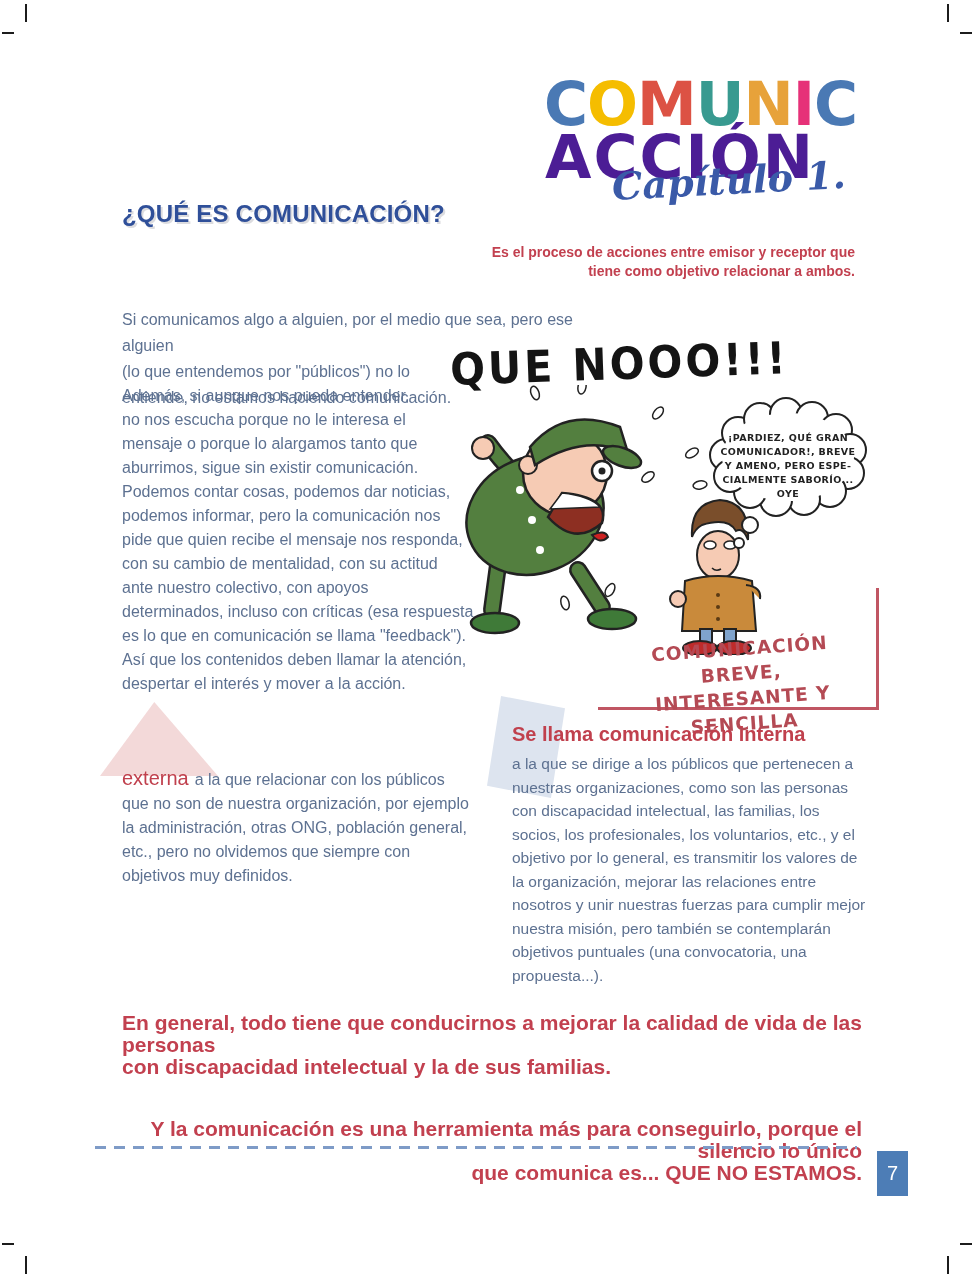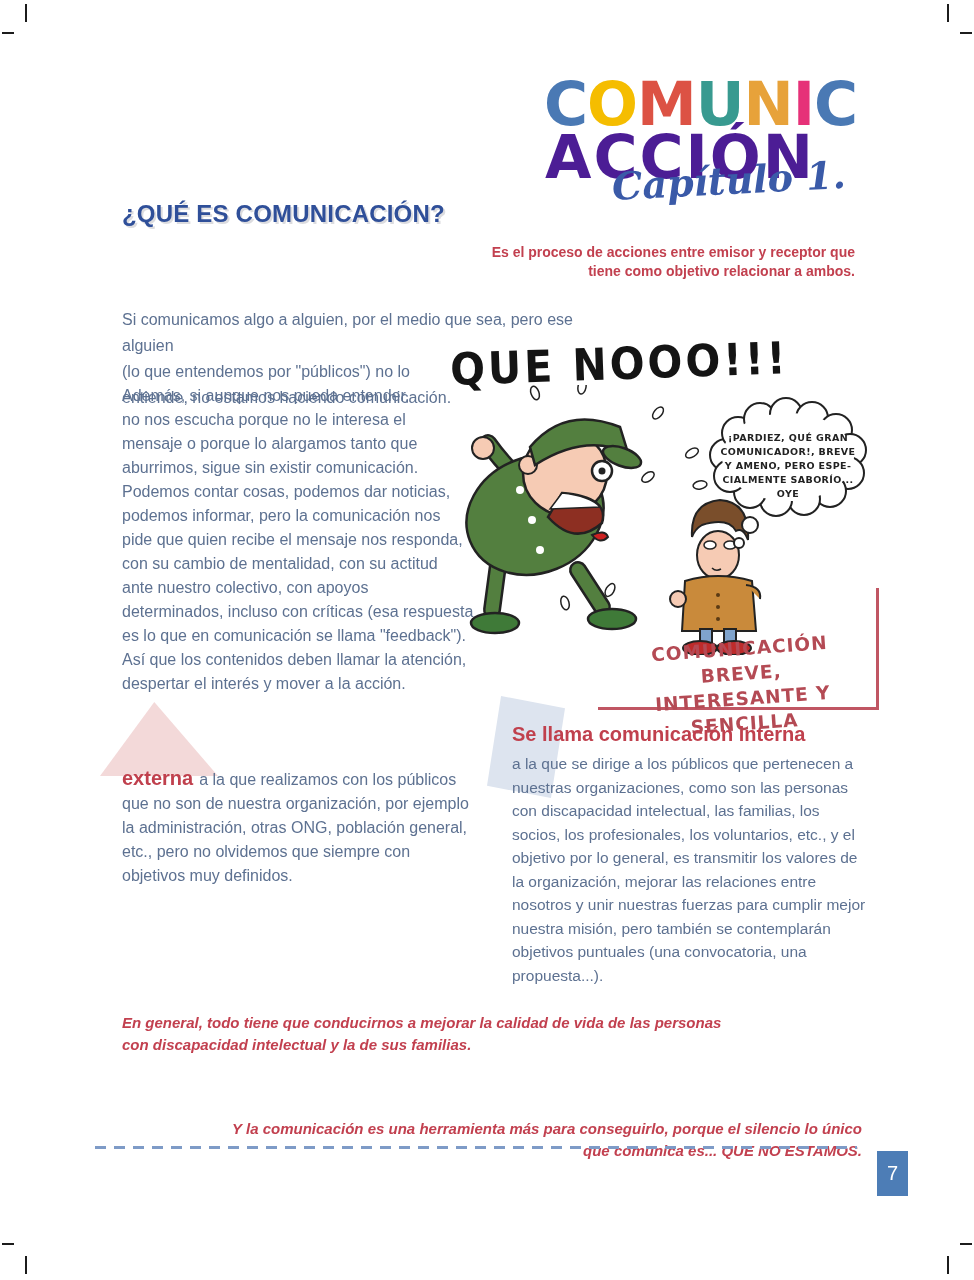--- a/index.html
+++ b/index.html
@@ -38,26 +38,26 @@
              border-right:3px solid #c05663;border-bottom:3px solid #c05663;}
 
   .tri{left:100px;top:702px;width:118px;height:74px;background:#f3d9d9;
        clip-path:polygon(46% 0,0 100%,100% 100%);}
   .quad{left:487px;top:696px;width:78px;height:102px;background:#dde4ef;
         clip-path:polygon(18% 0,100% 12%,82% 100%,0 88%);}
 
   .sub-h{color:#c0404d;font-weight:bold;font-size:20px;line-height:24px;white-space:nowrap;}
   .ext-h{left:122px;top:738px;}
   .ext-body{left:122px;top:766px;width:350px;line-height:24px;}
-  .ext-em{color:#c0404d;font-weight:bold;font-size:20px;margin-right:6px;}
+  .ext-em{color:#c0404d;font-weight:normal;font-size:20px;margin-right:6px;}
   .int-h{left:512px;top:722px;}
   .int-body{left:512px;top:752px;width:355px;font-size:15.5px;line-height:23.5px;}
 
   .h2{left:122px;top:966px;}
-  .s2p{color:#c2404f;font-weight:bold;font-size:15px;line-height:22px;font-style:italic;}
+  .s2p{color:#c2404f;font-weight:bold;font-size:21px;line-height:22px;}
   .s2p1{left:122px;top:1012px;width:740px;}
   .s2p2{left:122px;top:1118px;width:740px;text-align:right;}
 
   .dashes{left:95px;top:1146px;width:762px;height:3px;
           background:repeating-linear-gradient(90deg,#7e9bc7 0 11px,transparent 11px 19px);}
   .pagebox{left:877px;top:1151px;width:31px;height:45px;background:#4d7db6;
            color:#fff;font-size:20px;display:flex;align-items:center;justify-content:center;}
 
   svg text{font-family:"DejaVu Sans",sans-serif;}
 </style>
@@ -174,21 +174,21 @@
   <div class="abs red-frame"></div>
   <div class="abs caption">
     <div>COMUNICACIÓN BREVE,</div>
     <div>INTERESANTE Y SENCILLA</div>
   </div>
 
   <div class="abs tri"></div>
   <div class="abs quad"></div>
 
   <div class="abs body-txt ext-body">
-    <span class="ext-em">externa</span><span>a la que realizamos con los públicos que no son de nuestra organización, por ejemplo la administración, otras ONG, población general, etc., pero no olvidemos que siempre con objetivos muy definidos.</span>
+    <span class="ext-em">externa</span><span>a la que relacionar con los públicos que no son de nuestra organización, por ejemplo la administración, otras ONG, población general, etc., pero no olvidemos que siempre con objetivos muy definidos.</span>
   </div>
 
   <div class="abs sub-h int-h">Se llama comunicación interna</div>
   <div class="abs body-txt int-body">a la que se dirige a los públicos que pertenecen a nuestras organizaciones, como son las personas con discapacidad intelectual, las familias, los socios, los profesionales, los voluntarios, etc., y el objetivo por lo general, es transmitir los valores de la organización, mejorar las relaciones entre nosotros y unir nuestras fuerzas para cumplir mejor nuestra misión, pero también se contemplarán objetivos puntuales (una convocatoria, una propuesta...).</div>
 
   <div class="abs s2p s2p1">En general, todo tiene que conducirnos a mejorar la calidad de vida de las personas<br>con discapacidad intelectual y la de sus familias.</div>
   <div class="abs s2p s2p2">Y la comunicación es una herramienta más para conseguirlo, porque el silencio lo único<br>que comunica es... QUE NO ESTAMOS.</div>
 
   <div class="abs dashes"></div>
   <div class="abs pagebox">

